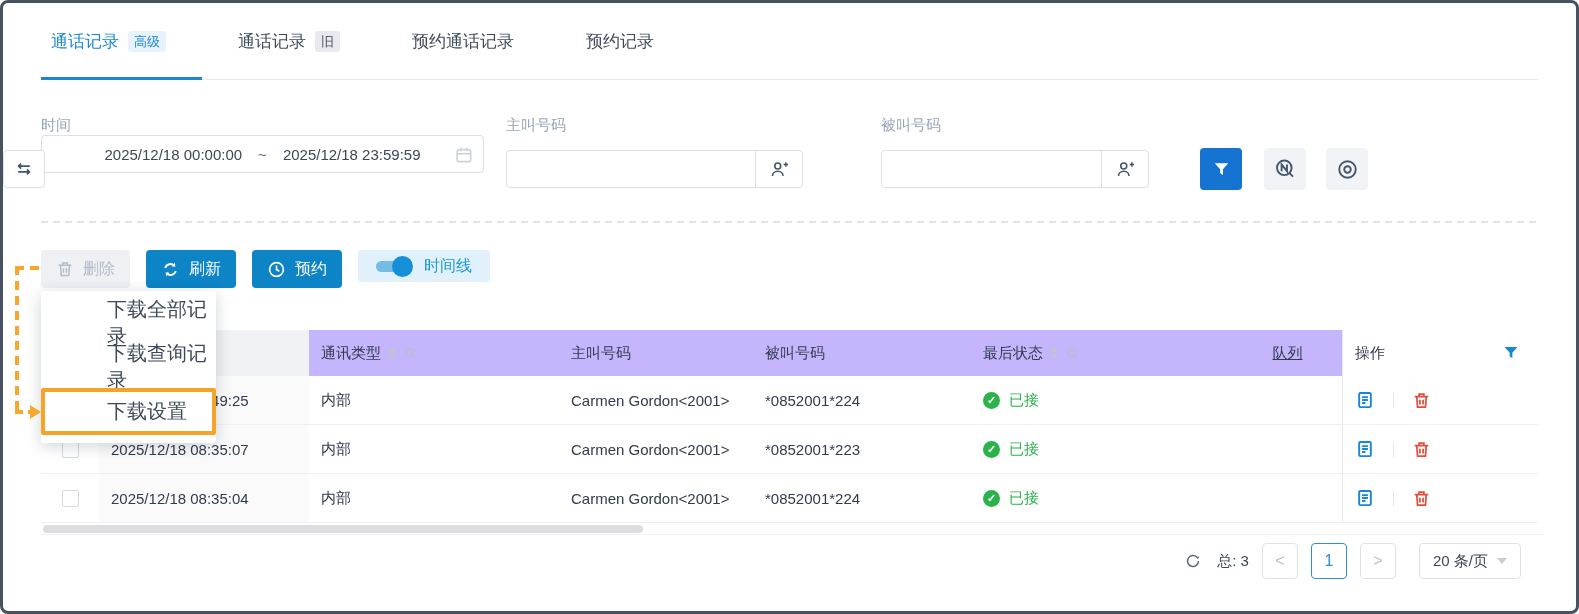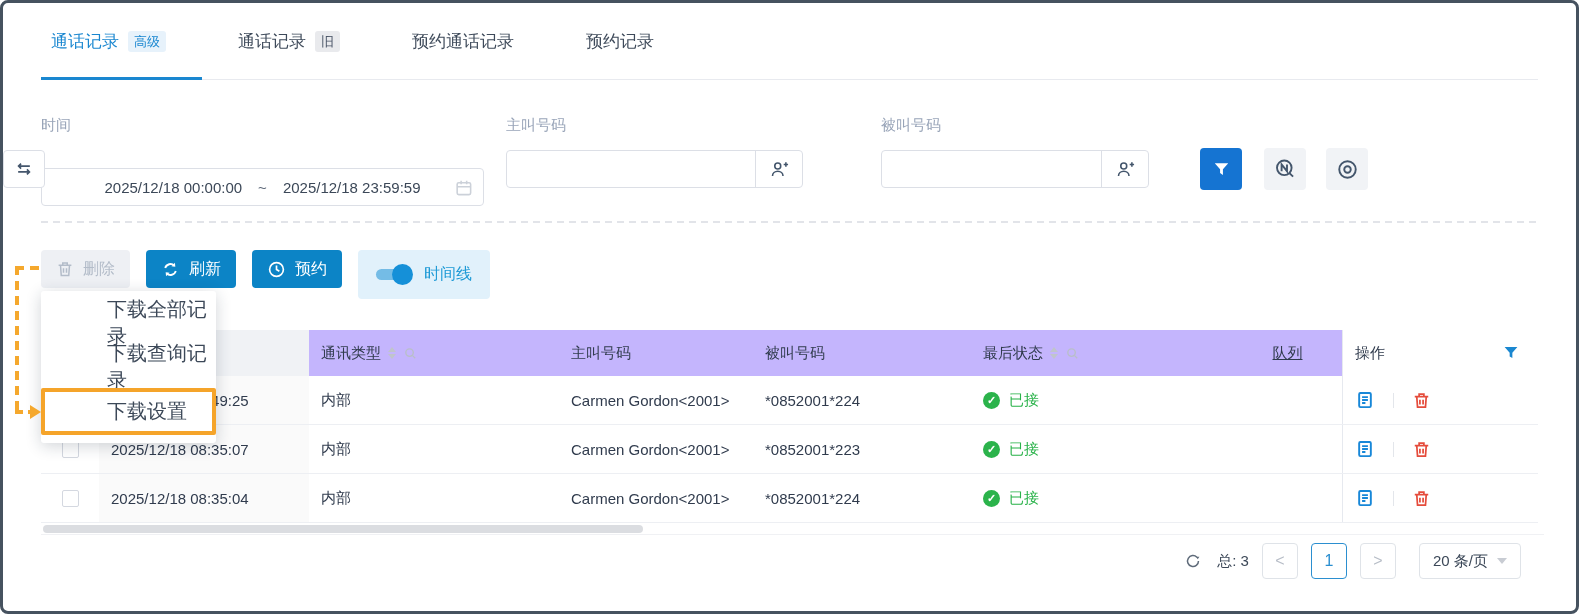--- a/index.html
+++ b/index.html
@@ -10,39 +10,39 @@
   .tab{position:relative;height:100%;display:flex;align-items:center;gap:9px;padding:0 36px;font-size:17px;color:#3e4a5a;cursor:pointer;white-space:nowrap;}
   .tab:first-child{padding-left:10px;}
   .tab.active{color:#1a87d0;}
   .tab.active::after{content:"";position:absolute;left:0;right:0;bottom:-1px;height:3px;background:#1a87d0;}
   .badge{font-size:13px;line-height:1;padding:4px 6px;border-radius:3px;text-align:center;}
   .badge.blue{background:#e7f2fb;color:#1a87d0;}
   .badge.gray{background:#e9eaed;color:#4a5567;}
 
   
   .flabel{position:absolute;top:113px;font-size:15px;color:#98a4b8;z-index:4;}
-  .date-input{position:absolute;left:38px;top:165px;width:443px;height:38px;box-sizing:border-box;border:1px solid #dcdfe6;border-radius:4px;display:flex;align-items:center;justify-content:center;gap:16px;font-size:15px;color:#3c4858;background:#fff;z-index:4;}
+  .date-input{position:absolute;left:38px;top:132px;width:443px;height:38px;box-sizing:border-box;border:1px solid #dcdfe6;border-radius:4px;display:flex;align-items:center;justify-content:center;gap:16px;font-size:15px;color:#3c4858;background:#fff;z-index:4;}
   .date-input .cal{position:absolute;right:10px;top:9px;}
   .input-group{position:absolute;top:147px;height:38px;box-sizing:border-box;border:1px solid #dcdfe6;border-radius:4px;display:flex;background:#fff;z-index:4;}
   .input-group input{flex:1;min-width:0;border:none;outline:none;background:transparent;font-size:15px;padding:0 10px;font-family:"Liberation Sans",sans-serif;}
   .addon{width:46px;border-left:1px solid #dcdfe6;display:flex;align-items:center;justify-content:center;cursor:pointer;}
   .sq-btn{position:absolute;width:42px;height:42px;top:145px;border-radius:4px;display:flex;align-items:center;justify-content:center;box-sizing:border-box;cursor:pointer;z-index:4;}
   .sq-btn.gray{background:#f1f3f6;}
   .sq-btn.blue{background:#1574d2;}
   #swap-btn{top:147px;height:38px;background:#fff;border:1px solid #dcdfe6;}
 
   .dashed-divider{position:absolute;left:38px;right:36px;top:218px;height:2px;background:repeating-linear-gradient(90deg,#e2e4e9 0 7px,transparent 7px 12px);}
 
   
   .toolbar{position:absolute;left:38px;top:247px;height:38px;display:flex;gap:16px;z-index:10;}
   .btn{height:38px;border:none;border-radius:4px;display:flex;align-items:center;gap:9px;padding:0 15px;font-size:16px;color:#fff;cursor:pointer;font-family:"Liberation Sans",sans-serif;white-space:nowrap;}
   .btn-download{background:#2e9fd8;}
   .btn-disabled{background:#eef0f4;color:#b3bcc9;cursor:default;}
   .btn-blue{background:#0c84c6;}
-  .timeline-pill{height:49px;background:#e1f1fb;border-radius:4px;display:flex;align-items:center;gap:14px;padding:0 18px;font-size:16px;color:#1e9ad6;}
+  .timeline-pill{height:32px;background:#e1f1fb;border-radius:4px;display:flex;align-items:center;gap:14px;padding:0 18px;font-size:16px;color:#1e9ad6;}
   .switch{position:relative;width:34px;height:11px;border-radius:6px;background:#74bce6;cursor:pointer;}
   .switch .knob{position:absolute;right:-3px;top:-5px;width:21px;height:21px;border-radius:50%;background:#1590d8;}
 
   
   .dropdown{position:absolute;left:38px;top:288px;width:175px;background:#fff;border-radius:3px;box-shadow:0 3px 16px rgba(25,40,60,.20);padding:10px 0;z-index:30;}
   .dd-item{height:44px;display:flex;align-items:center;padding-left:22px;font-size:20px;color:#3c4858;cursor:pointer;margin-left:44px;}
   .highlight-box{position:absolute;left:0;top:97px;width:175px;height:47px;box-sizing:border-box;border:4px solid #f5a42a;border-radius:2px;z-index:31;pointer-events:none;}
 
   
   .conn{position:absolute;z-index:40;pointer-events:none;}

